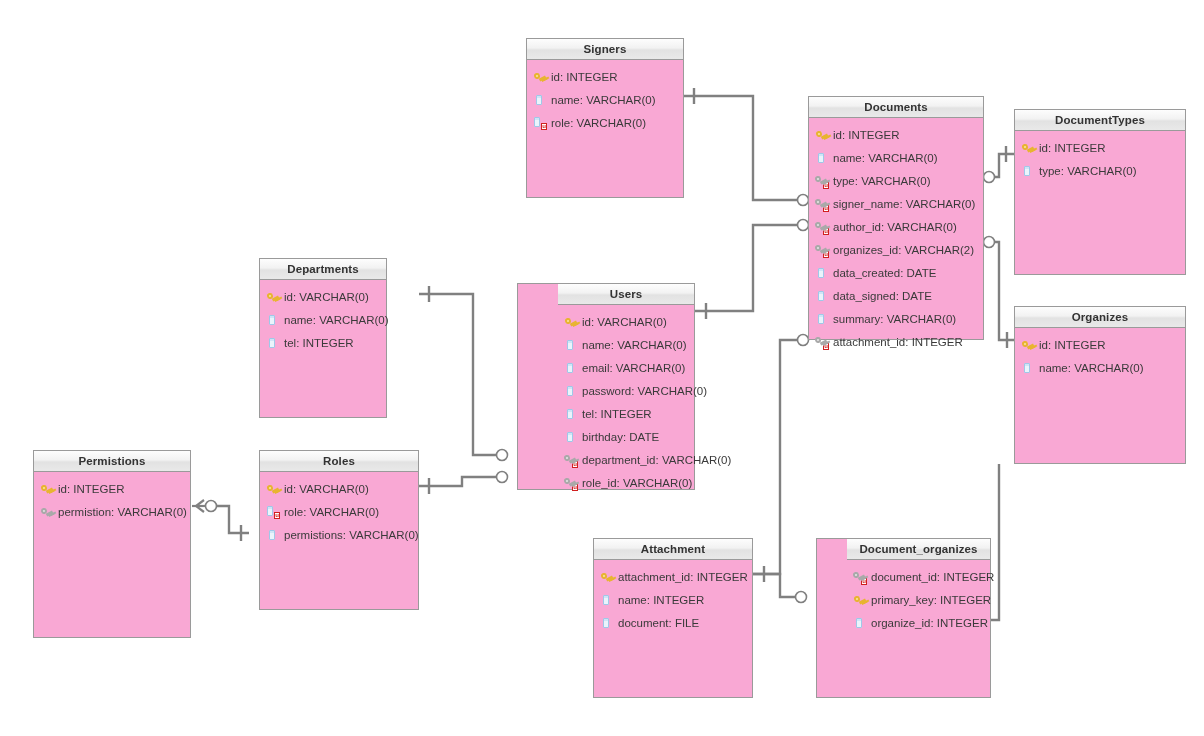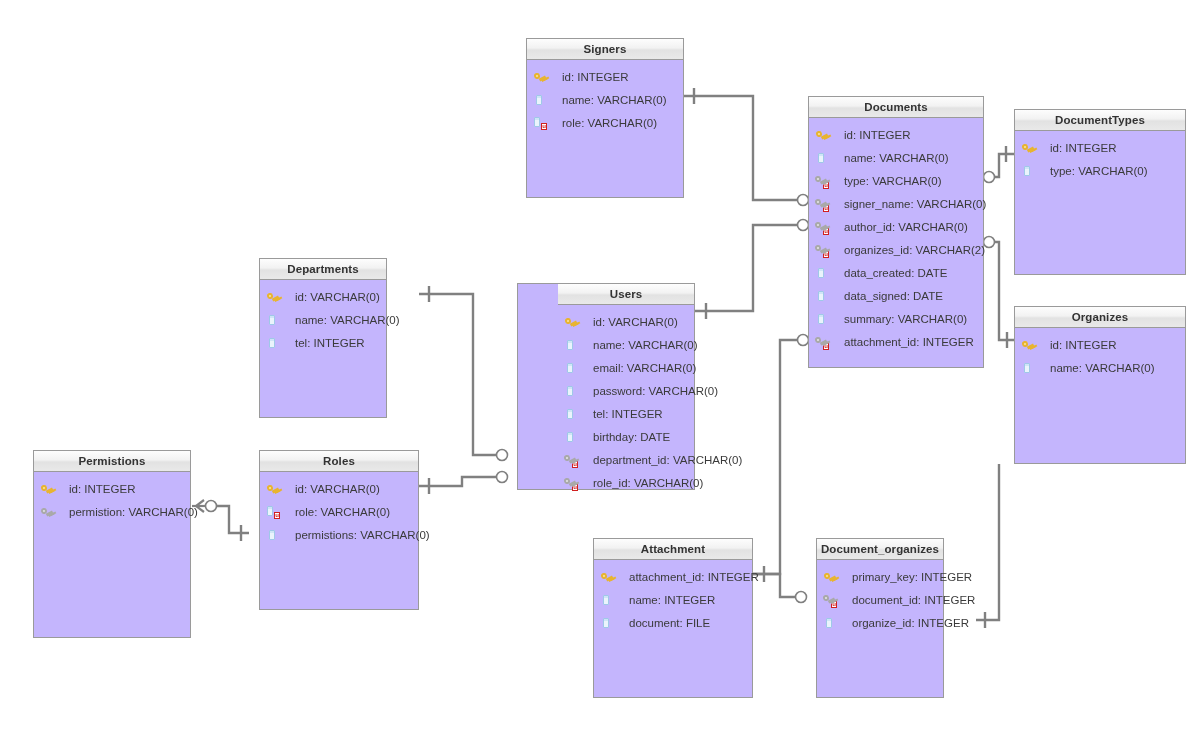--- a/index.html
+++ b/index.html
@@ -11,21 +11,21 @@
     overflow:hidden;
   }
   #canvas{position:relative;width:1204px;height:736px;}
 
   
   #wires{position:absolute;left:0;top:0;width:1204px;height:736px;pointer-events:none;}
 
   
   .entity{
     position:absolute;
-    background:#c4b5fd;
+    background:#f9a8d4;
     border:1px solid #9a9a9a;
     box-sizing:border-box;
     box-shadow:0 0 0 0 rgba(0,0,0,0);
   }
   .entity .title{
     height:21px;
     line-height:21px;
     text-align:center;
     font-size:11.5px;
     font-weight:bold;
@@ -40,21 +40,21 @@
   .entity .cols{padding:5px 0 0 0;}
   .row{
     display:flex;
     align-items:center;
     height:23px;
     padding-left:6px;
     font-size:11.5px;
     color:#3a3a3a;
     white-space:nowrap;
   }
-  .row .lbl{margin-left:16px;}
+  .row .lbl{margin-left:5px;}
 
   
   .ico{
     width:13px;height:14px;
     position:relative;
     flex:0 0 13px;
     display:inline-block;
   }
 
   
@@ -239,21 +239,21 @@
             <span class="lbl">name: VARCHAR(0)</span>
           </div>
           <div class="row">
             <span class="ico uq">
               <span class="mark">u</span>
             </span>
             <span class="lbl">role: VARCHAR(0)</span>
           </div>
         </div>
       </div>
-      <div class="entity" style="left: 808px; top: 96px; width: 176px; height: 272px;">
+      <div class="entity" style="left: 808px; top: 96px; width: 176px; height: 244px;">
         <div class="title">Documents</div>
         <div class="cols">
           <div class="row">
             <span class="ico pk"></span>
             <span class="lbl">id: INTEGER</span>
           </div>
           <div class="row">
             <span class="ico col"></span>
             <span class="lbl">name: VARCHAR(0)</span>
           </div>
@@ -427,34 +427,34 @@
           <div class="row">
             <span class="ico col"></span>
             <span class="lbl">name: INTEGER</span>
           </div>
           <div class="row">
             <span class="ico col"></span>
             <span class="lbl">document: FILE</span>
           </div>
         </div>
       </div>
-      <div class="entity" style="left: 816px; top: 538px; width: 128px; height: 160px;">
+      <div class="entity" style="left: 816px; top: 538px; width: 175px; height: 160px; padding-left: 30px;">
         <div class="title">Document_organizes</div>
         <div class="cols">
           <div class="row">
+            <span class="ico fk">
+              <span class="mark">u</span>
+            </span>
+            <span class="lbl">document_id: INTEGER</span>
+          </div>
+          <div class="row">
             <span class="ico pk"></span>
             <span class="lbl">primary_key: INTEGER</span>
           </div>
           <div class="row">
-            <span class="ico fk">
-              <span class="mark">u</span>
-            </span>
-            <span class="lbl">document_id: INTEGER</span>
-          </div>
-          <div class="row">
             <span class="ico col"></span>
             <span class="lbl">organize_id: INTEGER</span>
           </div>
         </div>
       </div>
     </div>
 
 </div>
 
 </body></html>

